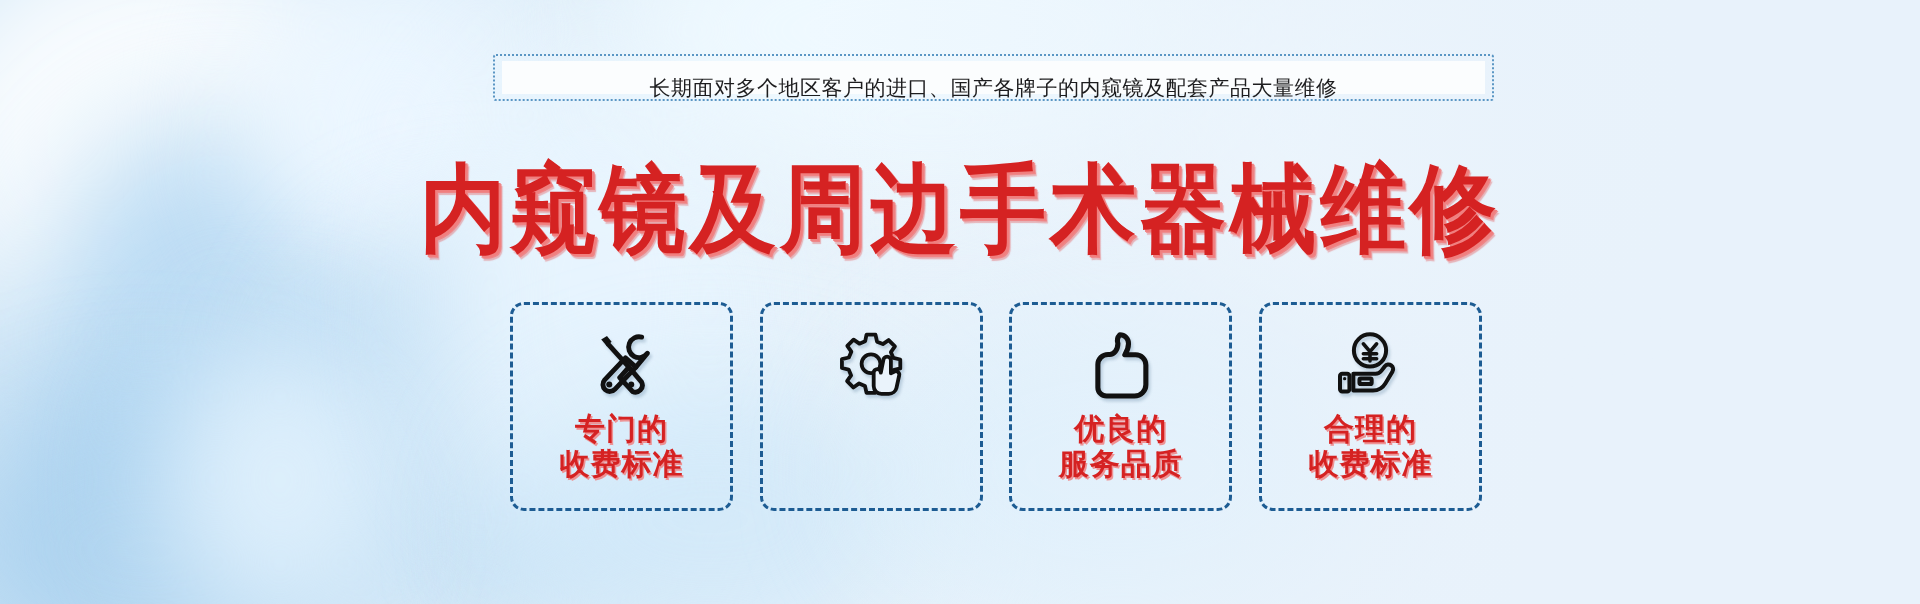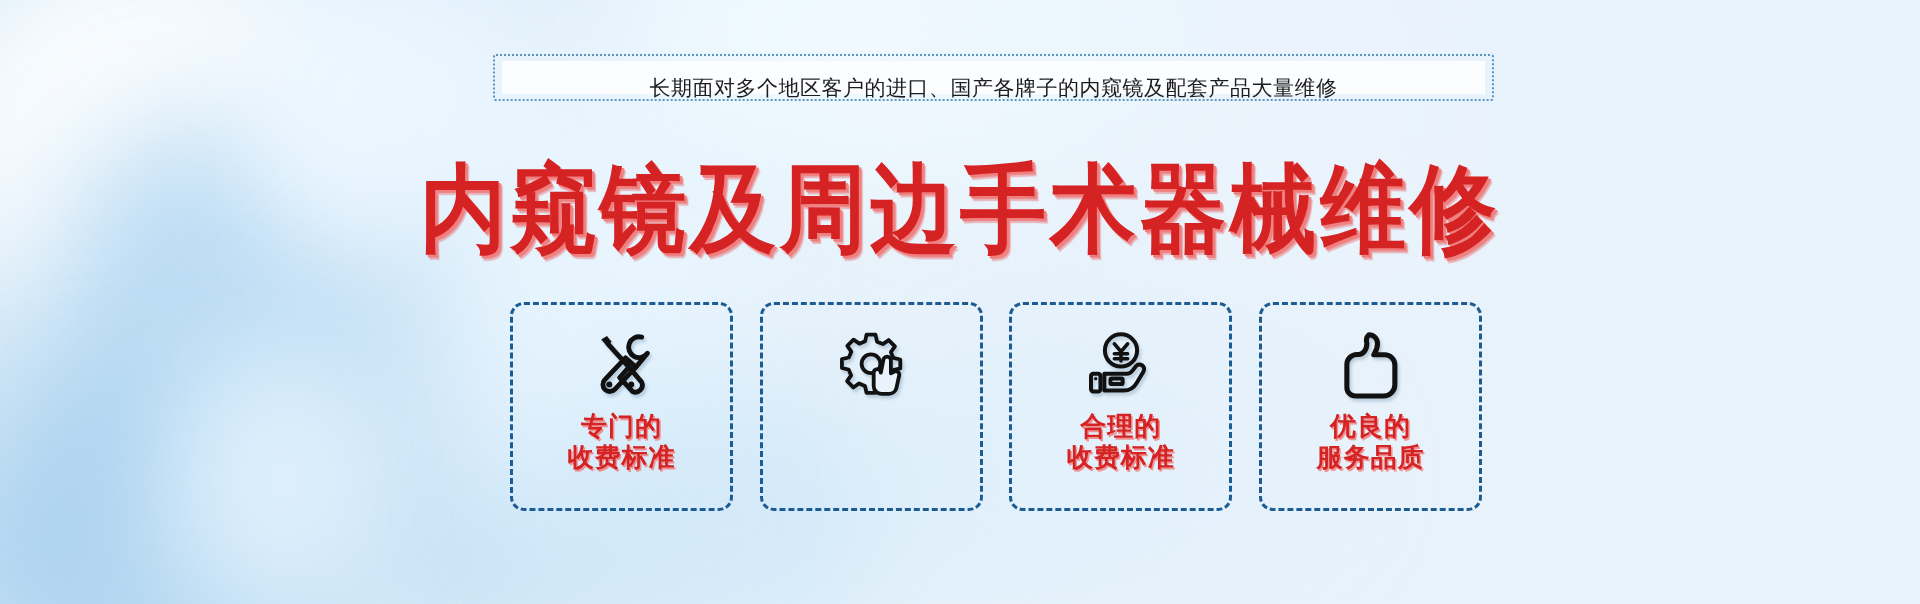--- a/index.html
+++ b/index.html
@@ -151,21 +151,21 @@
     height: 78px;
     width: 84px;
     display: flex;
     align-items: center;
     justify-content: center;
     margin-bottom: 6px;
   }
   .card-icon svg { display: block; filter: drop-shadow(2px 3px 1.5px rgba(130,160,185,.45)); }
   .card-label {
     text-align: center;
-    font-size: 26px;
+    font-size: 30px;
     font-weight: 700;
     line-height: 1.18;
     color: #d52222;
     text-shadow: 1.5px 1.5px 0 rgba(240,130,130,.85);
     letter-spacing: 1px;
   }
 </style>
 </head>
 <body>
 
@@ -229,51 +229,51 @@
                      l3.4-1.6 a3 3 0 0 1 4 3.6
                      l-2.4 11 a7 7 0 0 1 -6.8 5.4
                      h-6.6 a7 7 0 0 1 -7 -7 V38
                      a3.2 3.2 0 0 1 6.4 0 Z" fill="#eaf3fb"></path>
           </svg>
         </div>
       </div>
 
       <div class="card">
         <div class="card-icon">
-          <svg width="80" height="74" viewBox="0 0 72 64" fill="none" stroke="#111111" stroke-width="3.6" stroke-linecap="round" stroke-linejoin="round">
-
-            <circle cx="36" cy="18" r="14.5"></circle>
-            <path d="M30 12 L36 19 L42 12 M30 21 h12 M30 25.5 h12 M36 19 v8.5" stroke-width="3.2"></path>
-
-            <rect x="9" y="39" width="8.5" height="16" rx="2"></rect>
-            <circle cx="13.2" cy="43.4" r="1.5" fill="#111111" stroke="none"></circle>
-            <path d="M21 39 h20 a6.5 6.5 0 0 0 5.2-2.6 l3.2-4.2 a4.2 4.2 0 0 1 6.8 4.9
-                     l-6.4 10.6 A13 13 0 0 1 38.6 54 H21 Z"></path>
-            <rect x="26.5" y="43.2" width="11" height="5" rx="1.2"></rect>
-          </svg>
-        </div>
-        <div class="card-label">
-          <div>合理的</div>
-          <div>收费标准</div>
-        </div>
-      </div>
-
-      <div class="card">
-        <div class="card-icon">
           <svg width="72" height="74" viewBox="0 0 60 64" fill="none" stroke="#111111" stroke-width="4.4" stroke-linecap="round" stroke-linejoin="round">
             <path d="M29 5 a7.5 7.5 0 0 1 7.5 7.5
                      c0 4.2-1.6 7.3-3.2 9.8 h9.4
                      a8.8 8.8 0 0 1 8.8 8.8 v17.1
                      a9.8 9.8 0 0 1 -9.8 9.8 H17.5
                      a7.5 7.5 0 0 1 -7.5 -7.5 V30.8
                      a8.8 8.8 0 0 1 8.8 -8.8 h1.5
                      c3.6 0 7-4 7-9.5 A7.5 7.5 0 0 1 29 5 Z"></path>
           </svg>
         </div>
         <div class="card-label">
           <div>优良的</div>
           <div>服务品质</div>
         </div>
       </div>
 
+      <div class="card">
+        <div class="card-icon">
+          <svg width="80" height="74" viewBox="0 0 72 64" fill="none" stroke="#111111" stroke-width="3.6" stroke-linecap="round" stroke-linejoin="round">
+
+            <circle cx="36" cy="18" r="14.5"></circle>
+            <path d="M30 12 L36 19 L42 12 M30 21 h12 M30 25.5 h12 M36 19 v8.5" stroke-width="3.2"></path>
+
+            <rect x="9" y="39" width="8.5" height="16" rx="2"></rect>
+            <circle cx="13.2" cy="43.4" r="1.5" fill="#111111" stroke="none"></circle>
+            <path d="M21 39 h20 a6.5 6.5 0 0 0 5.2-2.6 l3.2-4.2 a4.2 4.2 0 0 1 6.8 4.9
+                     l-6.4 10.6 A13 13 0 0 1 38.6 54 H21 Z"></path>
+            <rect x="26.5" y="43.2" width="11" height="5" rx="1.2"></rect>
+          </svg>
+        </div>
+        <div class="card-label">
+          <div>合理的</div>
+          <div>收费标准</div>
+        </div>
+      </div>
+
     </div>
   </div>
 </div>
 
 </body></html>

